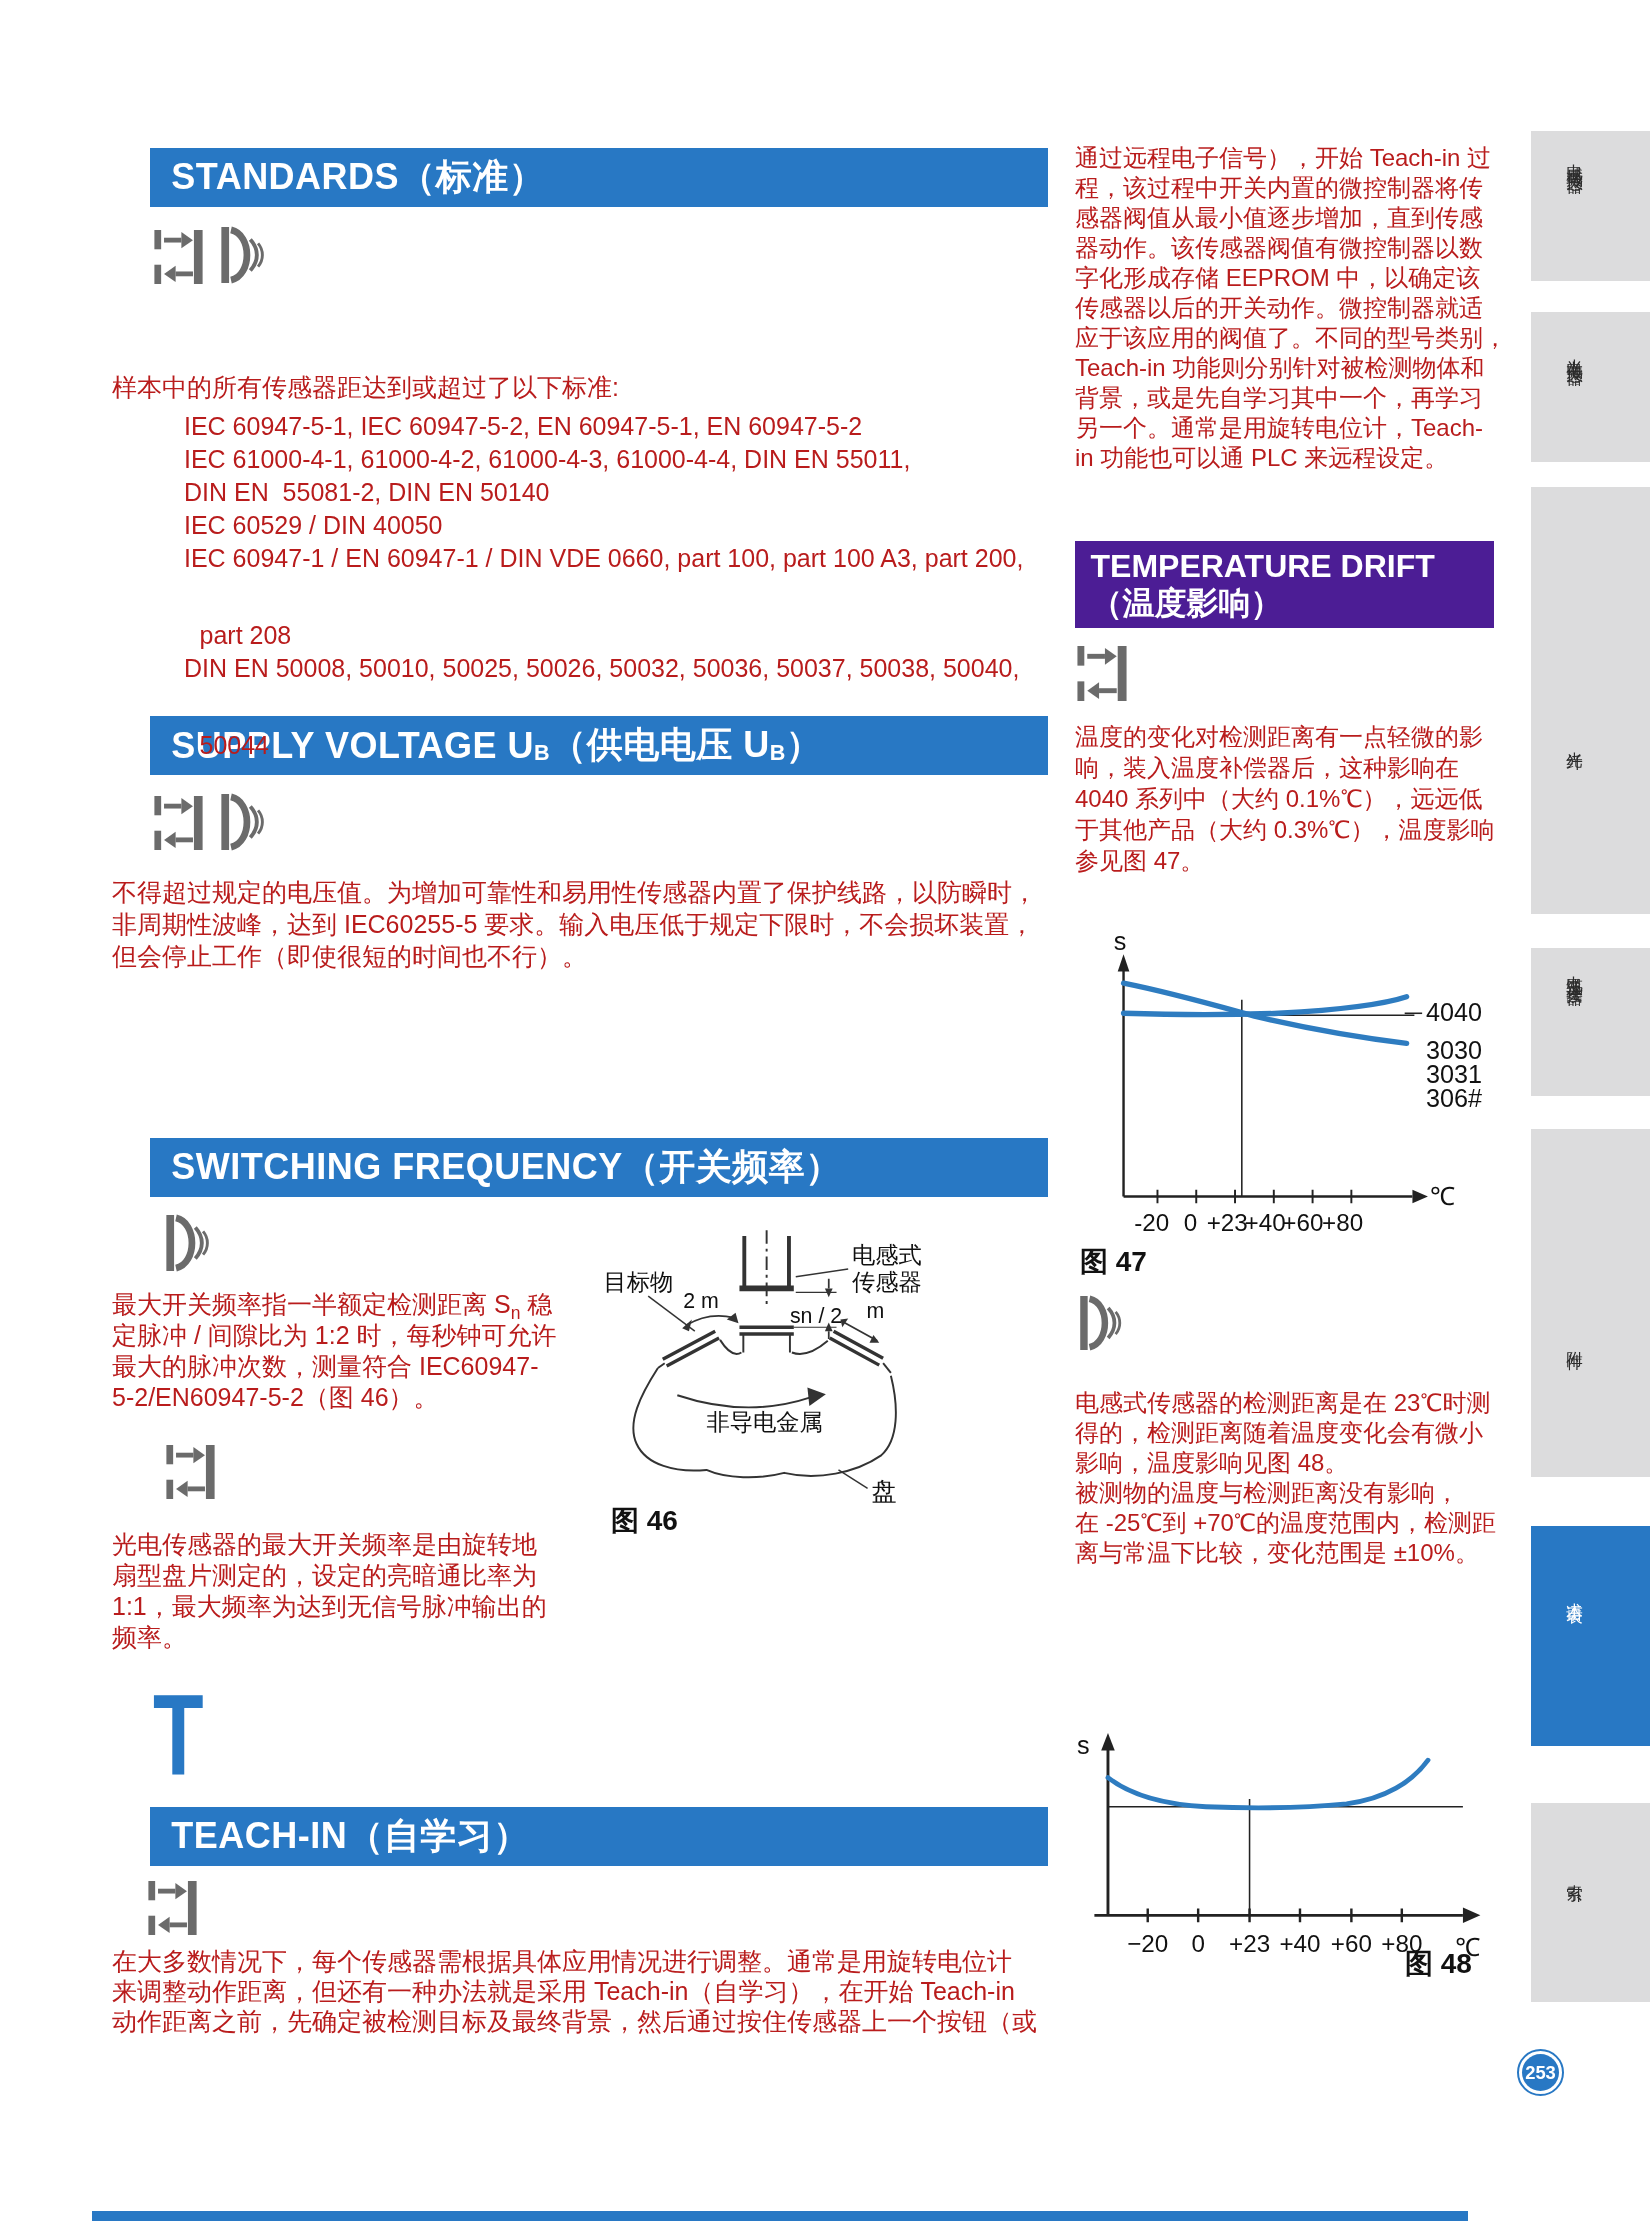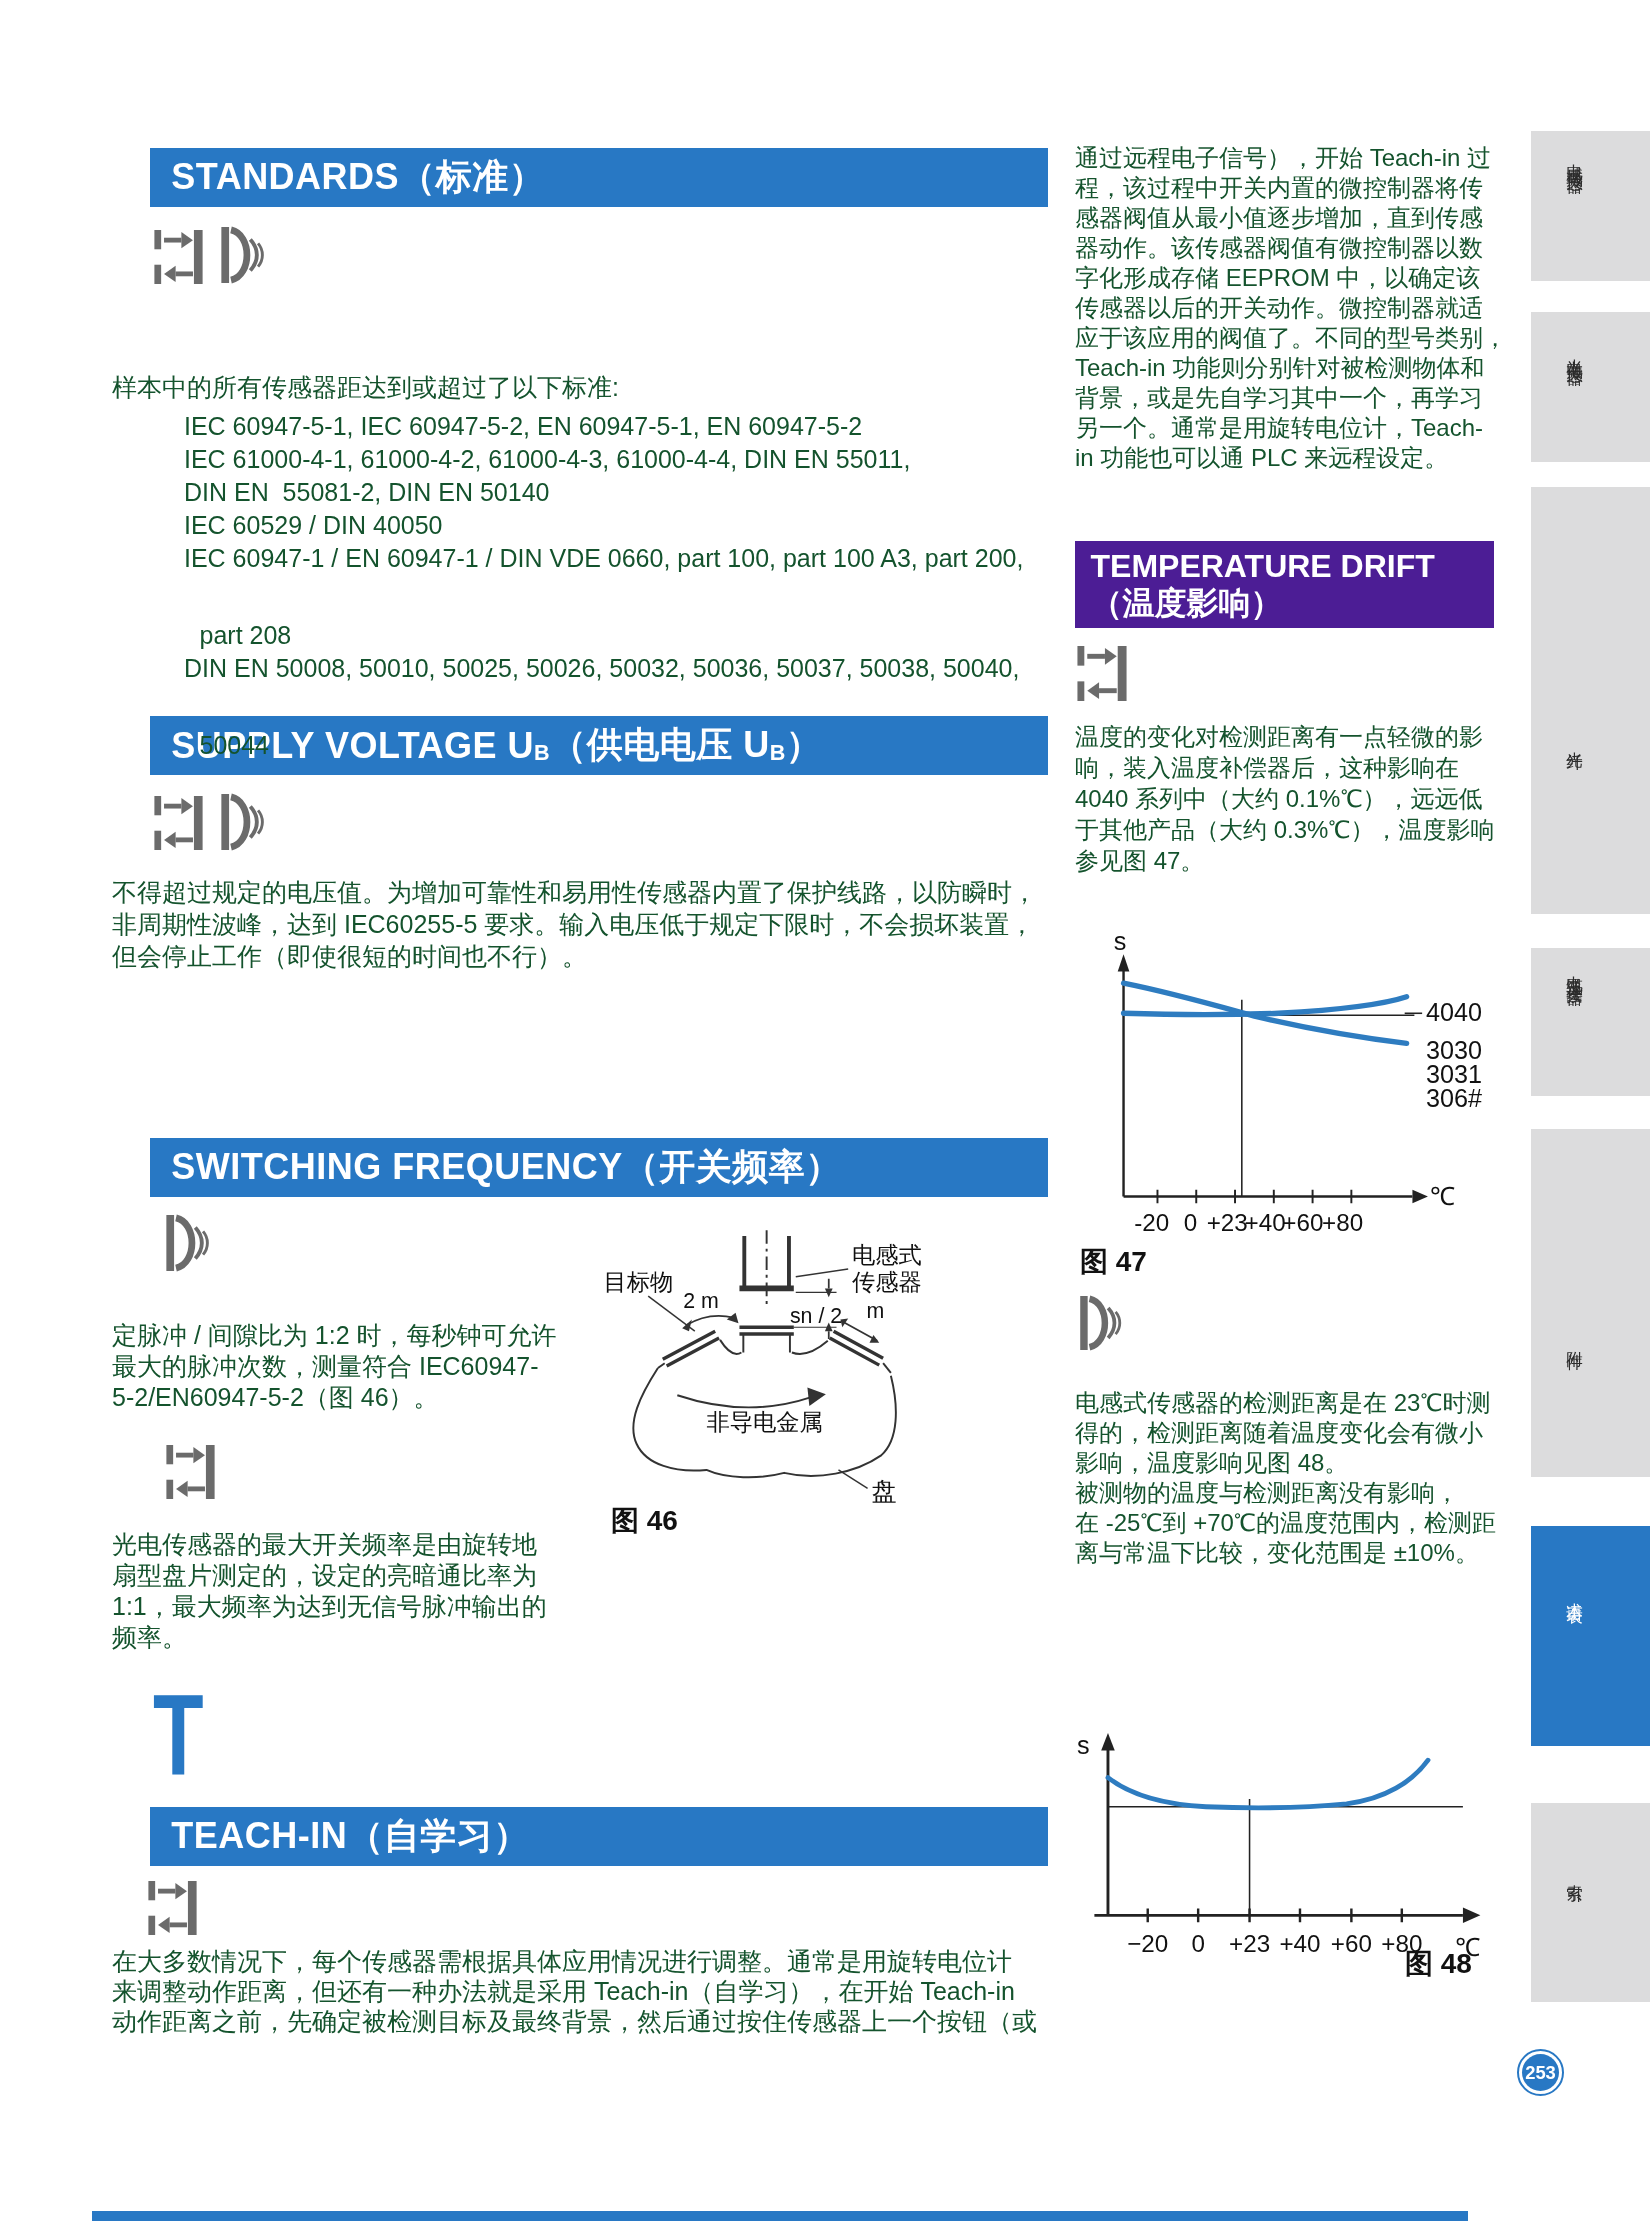--- a/index.html
+++ b/index.html
@@ -9,21 +9,21 @@
        display:flex;align-items:center;padding-left:21.3px;box-sizing:border-box;
        font-weight:bold;font-size:36px;letter-spacing:0.5px;}
   .bar .sub{font-size:60%;align-self:flex-end;padding-bottom:8.7px;}
   #bar-standards{top:148px}
   #bar-supply{top:716px}
   #bar-switching{top:1138px}
   #bar-teach{top:1807px}
   #bar-temp{position:absolute;left:1075px;top:541px;width:419px;height:87px;background:#4c1d95;color:#fff;
             font-weight:bold;font-size:32px;line-height:37px;box-sizing:border-box;
             display:flex;flex-direction:column;justify-content:center;padding-left:15.5px;}
-  .body{position:absolute;font-size:25px;line-height:30px;color:#14532d;}
+  .body{position:absolute;font-size:25px;line-height:30px;color:#b91c1c;}
   .line{white-space:pre;}
   .line.indent{padding-left:15.5px;margin-top:44px;}
   #standards-intro{left:112px;top:372px;}
   #standards-list{left:184px;top:410px;line-height:33px;}
   #supply-para{left:112px;top:876px;line-height:32px;}
   #switch-para1{left:112px;top:1289px;line-height:31px;}
   #switch-para2{left:112px;top:1529px;line-height:31px;}
   #teach-para{left:112px;top:1946px;line-height:30px;}
   #right-para1{left:1075px;top:143px;width:427px;font-size:24px;line-height:30px;}
   #temp-para{left:1075px;top:721px;width:427px;font-size:24px;line-height:31px;}
@@ -167,20 +167,23 @@
       <div class="line">DIN EN 50008, 50010, 50025, 50026, 50032, 50036, 50037, 50038, 50040,</div>
       <div class="line indent">50044</div>
     </div>
 
   <div class="body" id="supply-para">
       <div class="line">不得超过规定的电压值。为增加可靠性和易用性传感器内置了保护线路，以防瞬时，</div>
       <div class="line">非周期性波峰，达到 IEC60255-5 要求。输入电压低于规定下限时，不会损坏装置，</div>
       <div class="line">但会停止工作（即使很短的时间也不行）。</div>
     </div>
 
+  <div class="body" id="switch-para1">
+    <div class="line"><span>最大开关频率指一半额定检测距离 S</span><span style="font-size:70%;vertical-align:sub">n</span><span> 稳</span></div>
+  </div>
   <div class="body" style="left:112px;top:1320px;line-height:31px">
       <div class="line">定脉冲 / 间隙比为 1:2 时，每秒钟可允许</div>
       <div class="line">最大的脉冲次数，测量符合 IEC60947-</div>
       <div class="line">5-2/EN60947-5-2（图 46）。</div>
     </div>
   <div class="body" id="switch-para2">
       <div class="line">光电传感器的最大开关频率是由旋转地</div>
       <div class="line">扇型盘片测定的，设定的亮暗通比率为</div>
       <div class="line">1:1，最大频率为达到无信号脉冲输出的</div>
       <div class="line">频率。</div>

